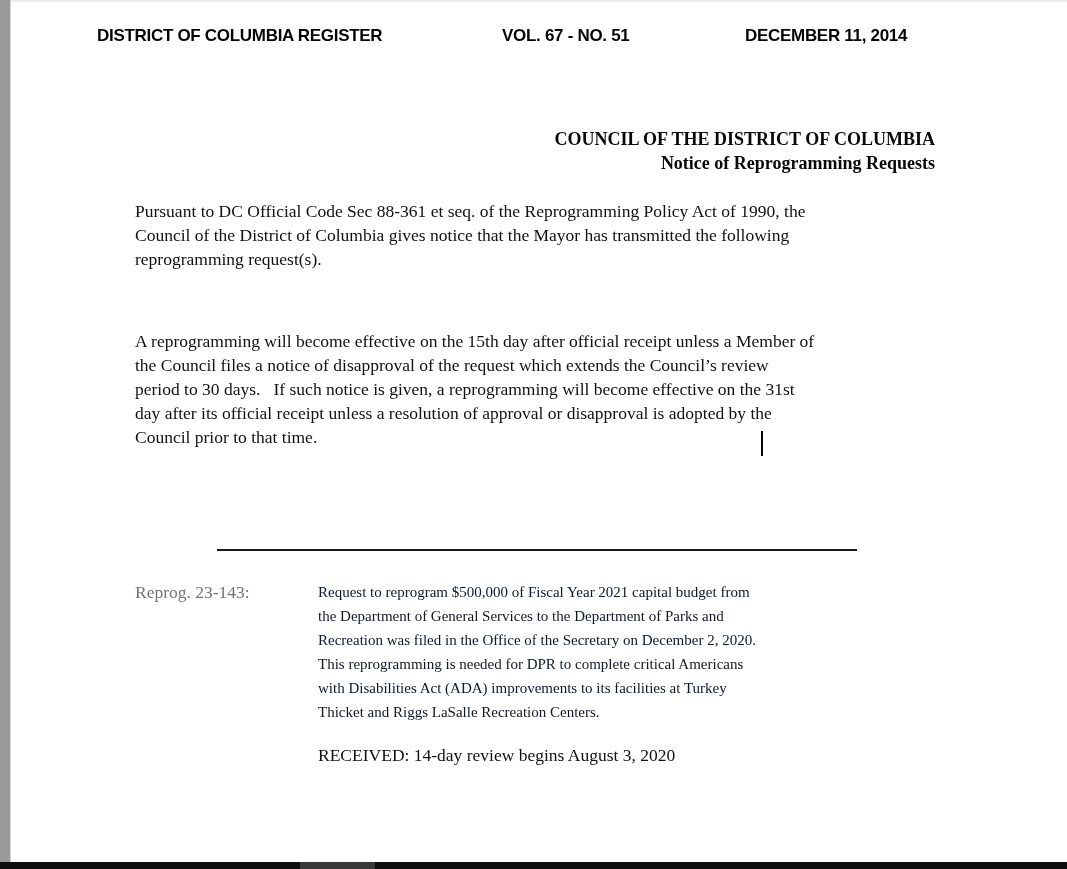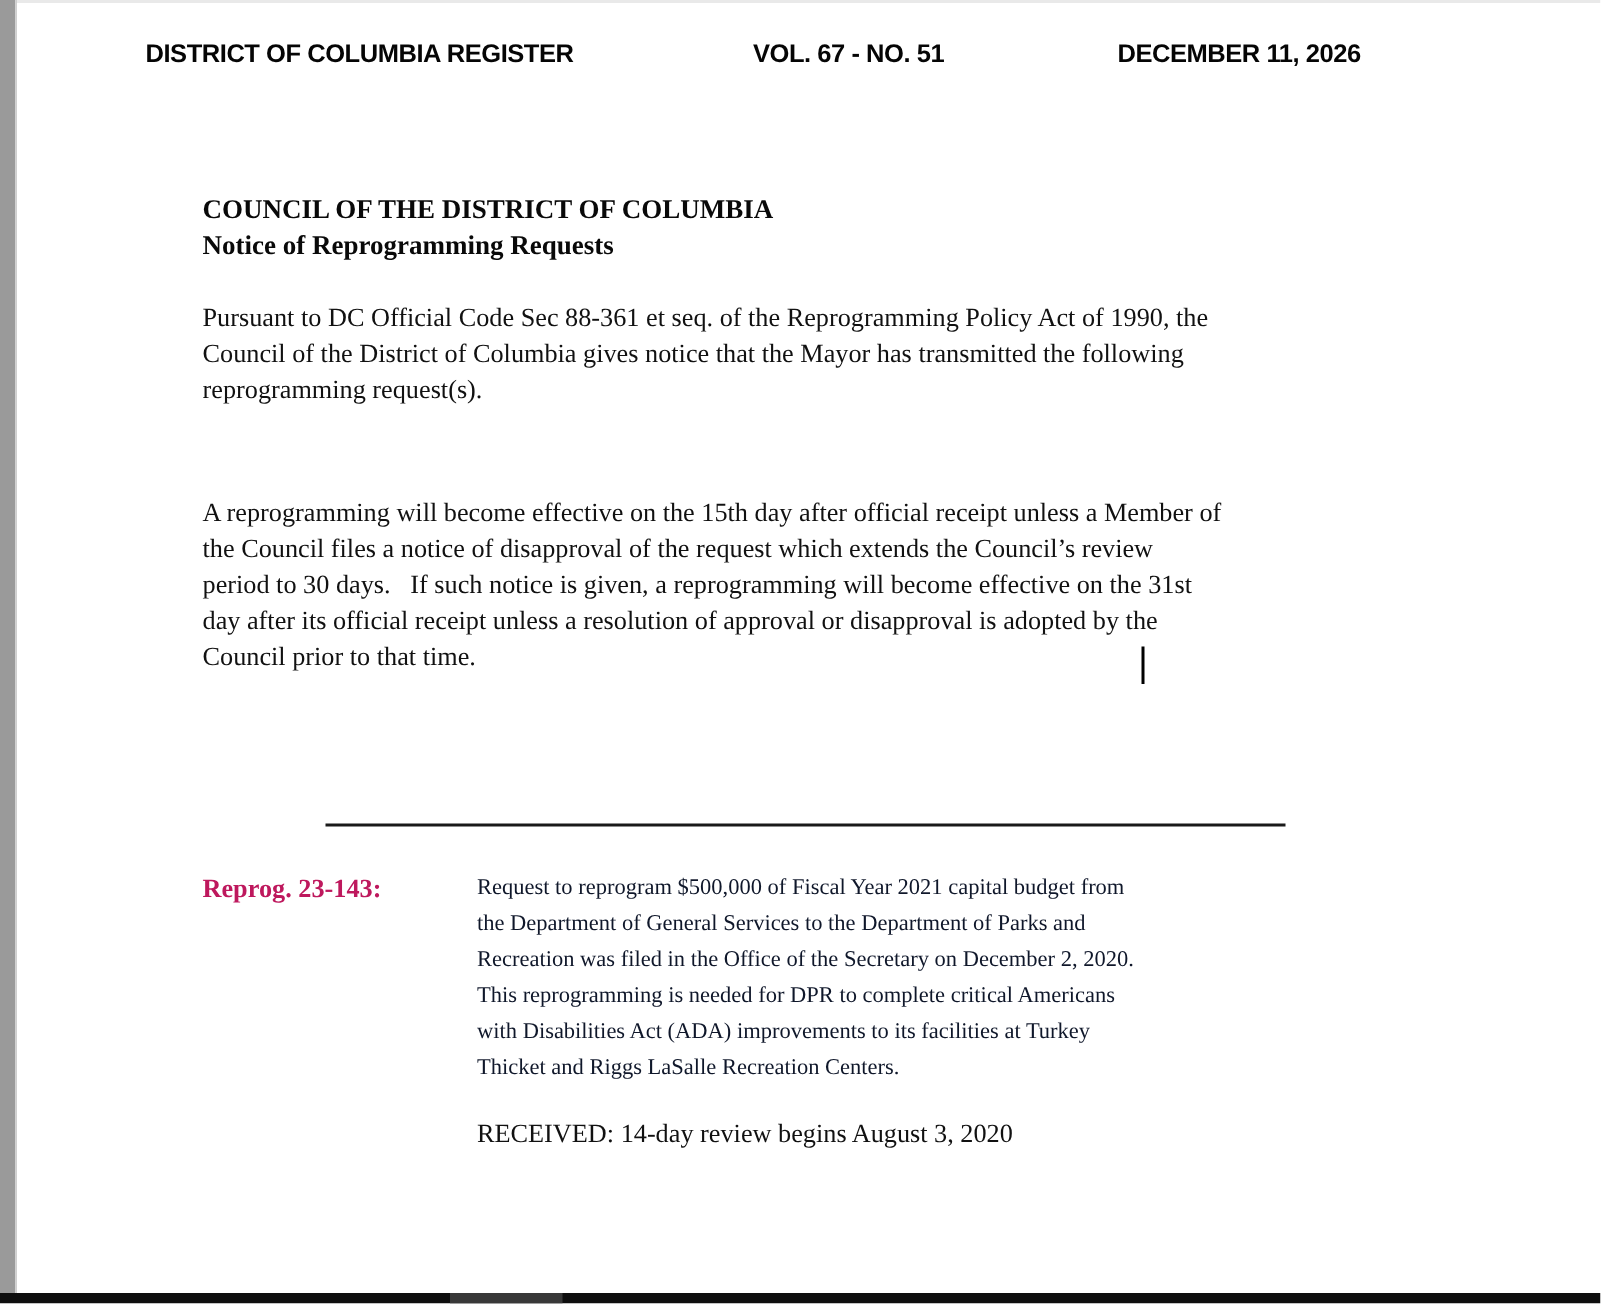--- a/index.html
+++ b/index.html
@@ -34,21 +34,21 @@
     font-family: "Liberation Sans", sans-serif; font-weight: bold;
     font-size: 17px; letter-spacing: -0.3px; color: #050505;
   }
   .doc-header span { position: absolute; top: 0; white-space: nowrap; }
   .h-register { left: 97px; }
   .h-volume   { left: 502px; }
   .h-date     { left: 745px; }
 
   .title-block {
     position: absolute; left: 135px; top: 127px; width: 800px;
-    text-align: left; font-weight: bold; font-size: 18px; line-height: 24px;
+    text-align: right; font-weight: bold; font-size: 18px; line-height: 24px;
     color: #090909;
   }
 
   .para {
     position: absolute; left: 135px; width: 830px;
     font-size: 17.5px; line-height: 24px; white-space: pre; color: #111;
   }
   .p-pursuant  { top: 199px; }
   .p-effective { top: 293px; margin-top: 36px; }
   .p-comments  { top: 436px; }
@@ -58,43 +58,43 @@
     background: #000; z-index: 3;
   }
 
   .divider {
     position: absolute; left: 217px; top: 549px; width: 640px; height: 2px;
     background: #1a1a1a;
   }
 
   .reprog-label {
     position: absolute; left: 135px; top: 580px;
-    font-size: 17.5px; line-height: 24px; font-weight: bold; white-space: nowrap;
-    color: #be185d;
+    font-size: 17.5px; line-height: 24px; font-weight: normal; white-space: nowrap;
+    color: #737373;
   }
   .reprog-body {
     position: absolute; left: 318px; top: 580px; width: 660px;
     font-size: 15px; line-height: 24px; white-space: pre; color: #0f172a;
   }
   .received-line {
     position: absolute; left: 318px; top: 743px;
     font-size: 17.5px; line-height: 24px; white-space: pre; color: #111;
   }
 </style>
 </head>
 <body>
 
 <div class="screen">
 
   <div class="page">
 
     <div class="doc-header">
       <span class="h-register">DISTRICT OF COLUMBIA REGISTER</span>
       <span class="h-volume">VOL. 67 - NO. 51</span>
-      <span class="h-date">DECEMBER 11, 2026</span>
+      <span class="h-date">DECEMBER 11, 2014</span>
     </div>
 
     <div class="title-block">
       <div>COUNCIL OF THE DISTRICT OF COLUMBIA</div>
       <div>Notice of Reprogramming Requests</div>
     </div>
 
     <div class="para p-pursuant">Pursuant to DC Official Code Sec 88-361 et seq. of the Reprogramming Policy Act of 1990, the
 Council of the District of Columbia gives notice that the Mayor has transmitted the following
 reprogramming request(s).</div>

